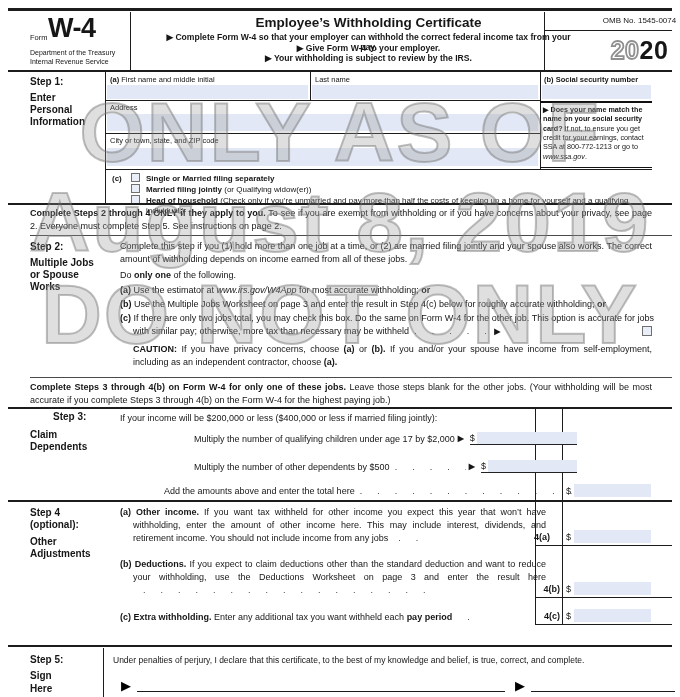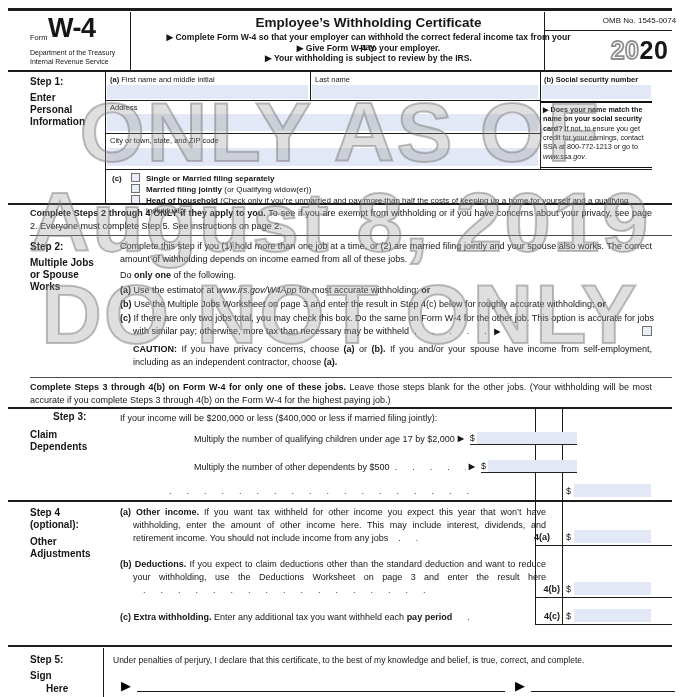--- a/index.html
+++ b/index.html
@@ -162,20 +162,21 @@
       <span>Multiply the number of other dependents by $500</span>
       <span class="lead">  .      .      .      .      .      .      .      .      .      .      .      .</span>
       <span class="arr">▶</span>
       <span class="ufield ufix">
           <span class="cu">$</span>
           <span class="fill"></span>
         </span>
     </div>
 
     <div class="amt-line" style="left:120px;top:485px;width:410px;">
+      <span>Add the amounts above and enter the total here</span>
       <span class="lead">  .      .      .      .      .      .      .      .      .      .      .      .      .      .      .      .      .      .</span>
     </div>
     <div class="num ctr" style="left:536px;top:486px;width:24px;">3</div>
     <div class="cur" style="left:566px;top:486px;">$</div>
     <div class="strip" style="left:574px;top:484px;width:77px;height:13px;"></div>
   </div>
 
   <div class="hr" style="left:8px;top:500px;width:664px;height:2px;"></div>
 
   <div>
@@ -204,21 +205,21 @@
     <div class="cur" style="left:566px;top:611px;">$</div>
     <div class="strip" style="left:574px;top:609px;width:77px;height:13px;"></div>
     <div class="hr" style="left:535px;top:624px;width:137px;height:1px;"></div>
   </div>
 
   <div class="hr" style="left:8px;top:645px;width:664px;height:2px;"></div>
 
   <div>
     <div class="abs f10b" style="left:30px;top:654px;">Step 5:</div>
     <div class="abs f10b" style="left:30px;top:670px;">Sign</div>
-    <div class="abs f10b" style="left:30px;top:683px;margin-left:16px;">Here</div>
+    <div class="abs f10b" style="left:30px;top:683px;">Here</div>
     <div class="vr" style="left:103px;top:648px;height:49px;"></div>
 
     <div class="abs f85" style="left:113px;top:655px;width:545px;">Under penalties of perjury, I declare that this certificate, to the best of my knowledge and belief, is true, correct, and complete.</div>
 
     <div class="sigarrow" style="left:121px;top:678px;">▶</div>
     <div class="hr" style="left:137px;top:691px;width:368px;height:1px;"></div>
     <div class="sigarrow" style="left:515px;top:678px;">▶</div>
     <div class="hr" style="left:531px;top:691px;width:144px;height:1px;"></div>
   </div>
 

